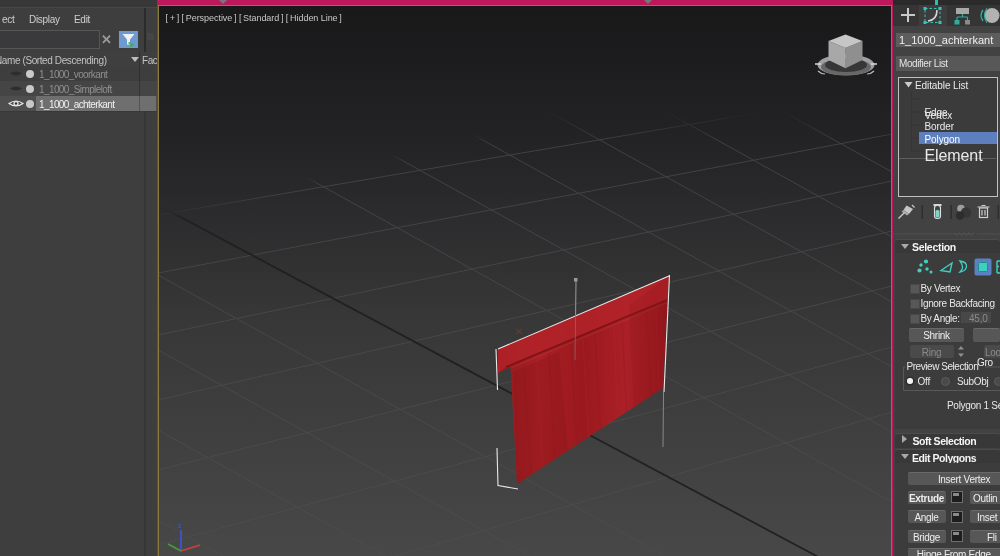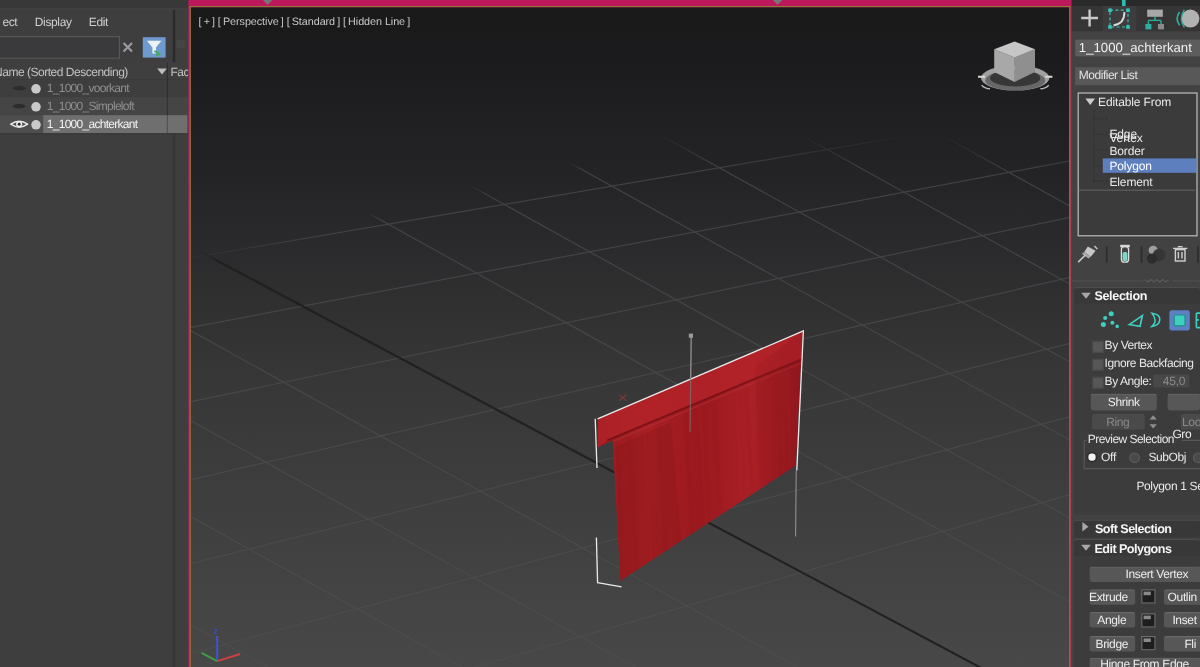--- a/index.html
+++ b/index.html
@@ -236,26 +236,26 @@
   <div class="abs" style="left:3px;top:56px;width:104px;height:15px;background:#585858;"></div>
   <div class="txt" style="left:6px;top:58px;font-size:10px;letter-spacing:-0.4px;color:#e2e2e2;">Modifier List</div>
 
   <div class="abs" style="left:4.5px;top:76.5px;width:98px;height:118px;background:#3b3b3b;border:1px solid #c0c0c0;"></div>
   <div class="abs" style="left:5.5px;top:158px;width:97px;height:1px;background:#5f5f5f;"></div>
   <svg class="abs" style="left:5.5px;top:77.5px;" width="101" height="80">
     <path d="M5.5 4 L13.5 4 L9.5 9.5 Z" fill="#cccccc"></path>
     <path d="M12.5 14 L12.5 73 M12.5 21 L24 21 M12.5 34 L24 34 M12.5 47 L24 47 M12.5 60 L24 60 M12.5 73 L24 73" stroke="#2c2c2c" stroke-width="1" stroke-dasharray="1 1.5" fill="none"></path>
   </svg>
   <div class="abs" style="left:26px;top:131.5px;width:77.5px;height:12.5px;background:#5e7fbe;"></div>
-  <div class="txt" style="left:22px;top:80px;font-size:10px;letter-spacing:-0.1px;color:#eaeaea;">Editable From</div>
+  <div class="txt" style="left:22px;top:80px;font-size:10px;letter-spacing:-0.1px;color:#eaeaea;">Editable List</div>
   <div class="txt" style="left:31.5px;top:94px;font-size:10px;letter-spacing:-0.1px;color:#eaeaea;margin-top:16px;">Vertex</div>
   <div class="txt" style="left:31.5px;top:107px;font-size:10px;letter-spacing:-0.1px;color:#eaeaea;">Edge</div>
   <div class="txt" style="left:31.5px;top:120.5px;font-size:10px;letter-spacing:-0.1px;color:#eaeaea;">Border</div>
   <div class="txt" style="left:31.5px;top:133.5px;font-size:10px;letter-spacing:-0.1px;color:#ffffff;">Polygon</div>
-  <div class="txt" style="left:31.5px;top:147px;font-size:10px;letter-spacing:-0.1px;color:#eaeaea;">Element</div>
+  <div class="txt" style="left:31.5px;top:147px;font-size:16px;letter-spacing:-0.1px;color:#eaeaea;">Element</div>
 
   <svg class="abs" style="left:0;top:202px;" width="107" height="20">
     <g fill="#c6c6c6">
       <polygon points="13.5,3.5 20,7 16,12 10.5,8"></polygon>
       <path d="M10.5 8 L16 12 L14 13.5 L8.5 9.5 Z" fill="#a8a8a8"></path>
     </g>
     <path d="M11.5 10.5 L5.5 16.5" stroke="#c6c6c6" stroke-width="1.4"></path>
     <path d="M19 3 L21.5 5.5" stroke="#c6c6c6" stroke-width="1.2"></path>
     <rect x="28.5" y="3" width="1.5" height="14" fill="#2e2e2e"></rect>
     <rect x="41.5" y="3.5" width="6" height="13" rx="2.5" fill="none" stroke="#dedede" stroke-width="1.1"></rect>
@@ -336,21 +336,21 @@
   <div class="txt" style="left:19.5px;top:435px;font-size:10.5px;letter-spacing:-0.45px;font-weight:bold;color:#f5f5f5;">Soft Selection</div>
 
   <div class="abs" style="left:2px;top:449px;width:105px;height:14px;background:#383838;border-top:1px solid #4c4c4c;border-radius:3px 3px 0 0;"></div>
   <div class="abs" style="left:8px;top:453.5px;width:0;height:0;border-left:4px solid transparent;border-right:4px solid transparent;border-top:5px solid #a8a8a8;"></div>
   <div class="txt" style="left:19px;top:451.5px;font-size:10.5px;letter-spacing:-0.45px;font-weight:bold;color:#f5f5f5;">Edit Polygons</div>
   <div class="abs" style="left:2px;top:463px;width:105px;height:93px;background:#3c3c3c;"></div>
   <div class="abs" style="left:14.5px;top:471.5px;width:92.5px;height:12px;background:#575757;border-top:1px solid #696969;border-radius:2px 0 0 2px;"></div>
   <div class="txt" style="left:14.5px;top:473.5px;width:113px;text-align:center;font-size:10px;letter-spacing:-0.3px;color:#ededed;">Insert Vertex</div>
 
   <div class="abs" style="left:14.5px;top:490.5px;width:38px;height:12px;background:#575757;border-top:1px solid #696969;border-radius:2px;"></div>
-  <div class="txt" style="left:14.5px;top:492.5px;width:38px;font-size:10px;letter-spacing:-0.3px;color:#ededed;">Extrude</div>
+  <div class="txt" style="left:14.5px;top:492.5px;width:38px;text-align:center;font-size:10px;letter-spacing:-0.3px;color:#ededed;font-weight:bold;">Extrude</div>
   <div class="abs" style="left:57.5px;top:491px;width:10px;height:10px;background:#1e1e1e;border:1px solid #6e6e6e;"></div>
   <div class="abs" style="left:59.5px;top:493px;width:6px;height:3px;background:#8a8a8a;"></div>
   <div class="abs" style="left:76.5px;top:490.5px;width:30.5px;height:12px;background:#575757;border-top:1px solid #696969;border-radius:2px 0 0 2px;"></div>
   <div class="txt" style="left:80px;top:492.5px;font-size:10px;letter-spacing:-0.3px;color:#ededed;">Outlin</div>
 
   <div class="abs" style="left:14.5px;top:510px;width:38px;height:12px;background:#575757;border-top:1px solid #696969;border-radius:2px;"></div>
   <div class="txt" style="left:14.5px;top:512px;width:38px;text-align:center;font-size:10px;letter-spacing:-0.3px;color:#ededed;">Angle</div>
   <div class="abs" style="left:57.5px;top:510.5px;width:10px;height:10px;background:#1e1e1e;border:1px solid #6e6e6e;"></div>
   <div class="abs" style="left:59.5px;top:512.5px;width:6px;height:3px;background:#8a8a8a;"></div>
   <div class="abs" style="left:76.5px;top:510px;width:30.5px;height:12px;background:#575757;border-top:1px solid #696969;border-radius:2px 0 0 2px;"></div>

